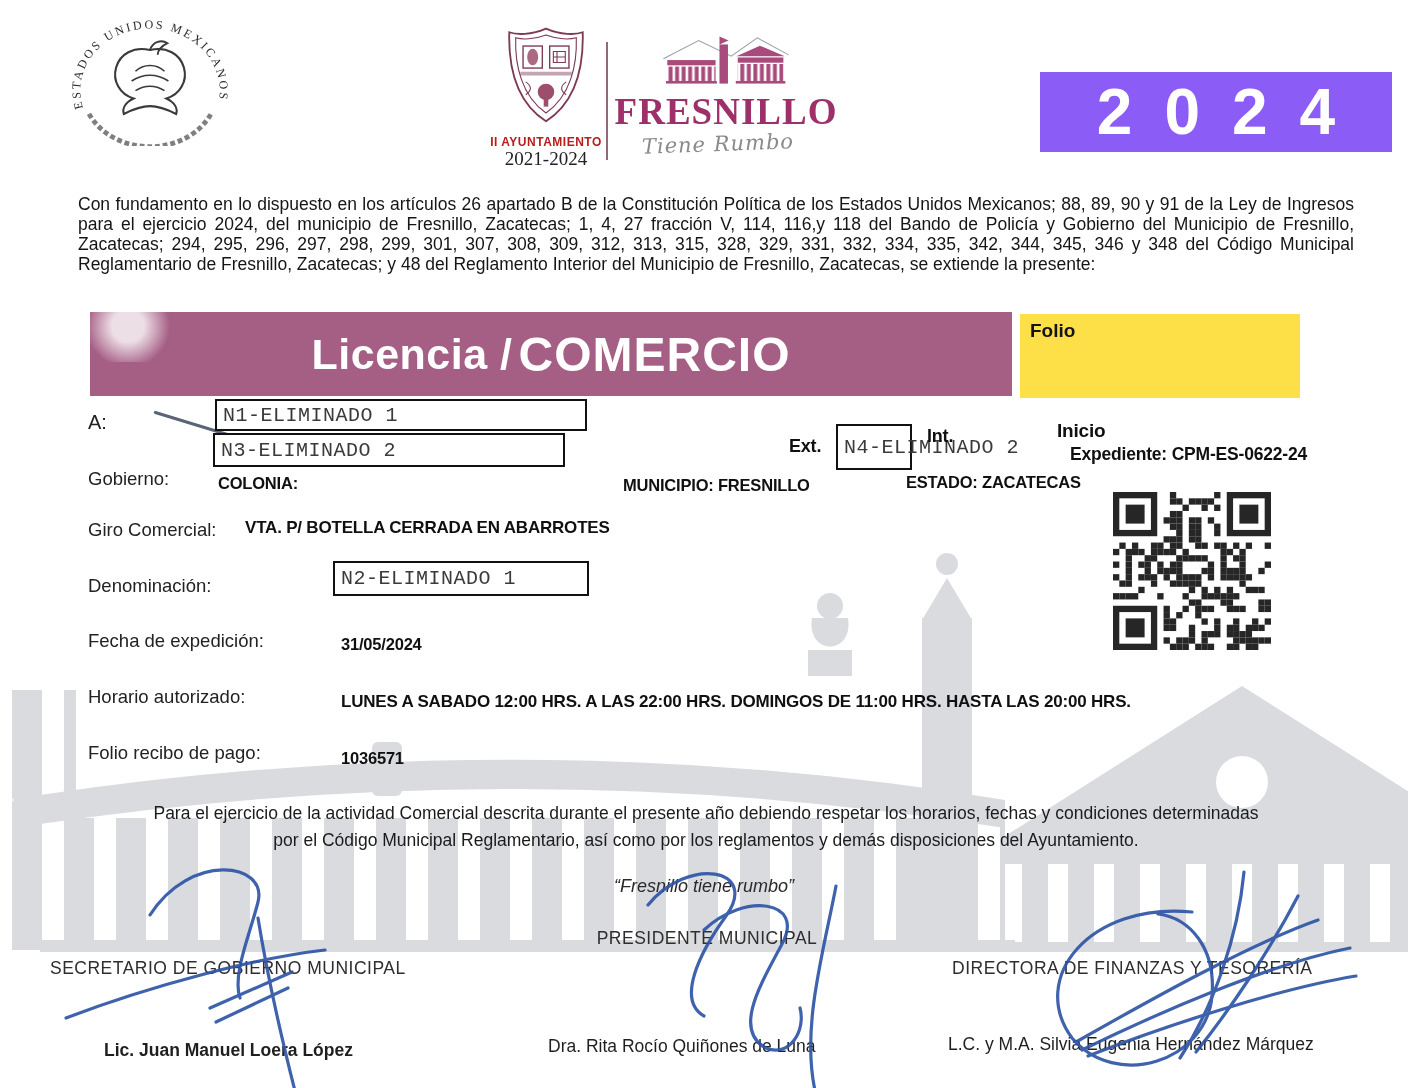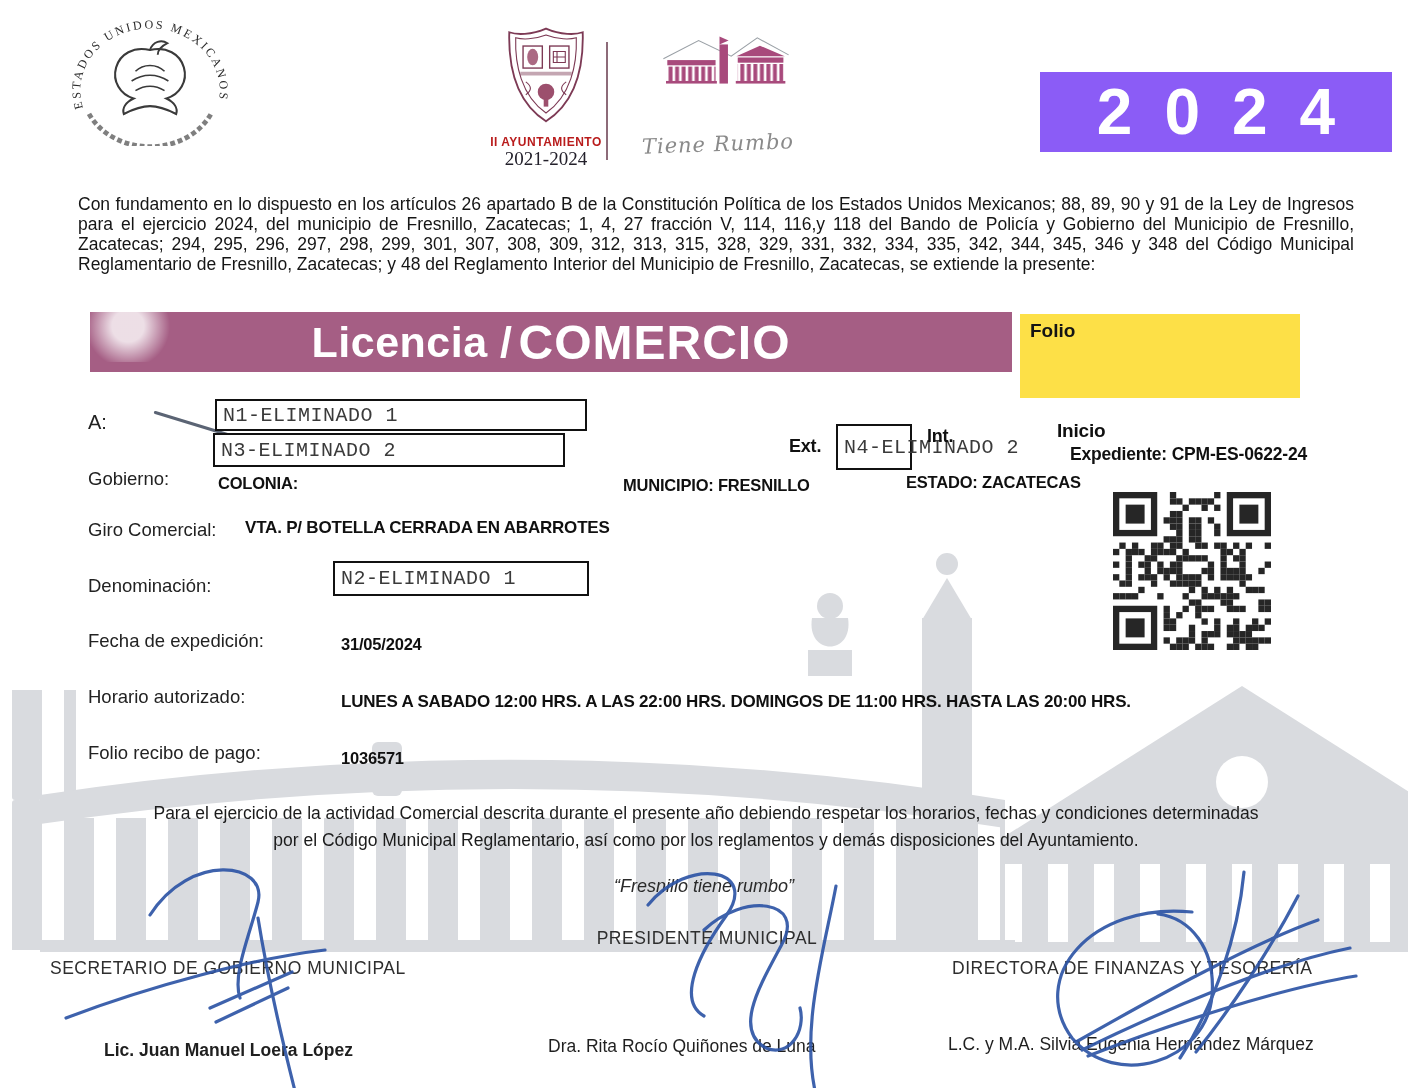--- a/index.html
+++ b/index.html
@@ -24,21 +24,21 @@
   .year-box{left:1040px;top:72px;width:352px;height:80px;background:#8b5cf6;
             display:flex;align-items:center;justify-content:center;}
   .year-box span{color:#fff;font-size:64px;font-weight:800;letter-spacing:32px;text-indent:32px;
                  font-family:"Liberation Sans",sans-serif;}
 
   
   .legal{left:78px;top:182px;width:1276px;font-size:17.5px;line-height:20px;
          text-align:justify;color:#151515;margin-top:12px;}
 
   
-  .banner{left:90px;top:312px;width:922px;height:60px;background:#a55e84;
+  .banner{left:90px;top:312px;width:922px;height:84px;background:#a55e84;
           display:flex;align-items:center;justify-content:center;}
   .banner::before{content:"";position:absolute;left:0;top:0;width:90px;height:50px;
           background:radial-gradient(circle at 38px 14px, rgba(255,255,255,.8) 0 16px, rgba(255,255,255,0) 42px);}
   .banner .lt{color:#fff;font-size:43px;font-weight:600;letter-spacing:.5px;}
   .banner .bd{color:#fff;font-size:48px;font-weight:800;letter-spacing:1px;margin-left:6px;}
   .folio-box{left:1020px;top:314px;width:280px;height:84px;background:#fde047;padding:6px 10px;box-sizing:border-box;}
   .folio-label{font-size:19px;font-weight:700;color:#141414;}
   .folio-row{display:flex;margin-top:4px;font-family:"Liberation Serif",serif;color:#b5464a;}
   .folio-no{font-size:27px;margin-left:58px;text-decoration:underline;}
   .folio-num{font-size:29px;letter-spacing:4px;margin-left:70px;font-weight:700;}
@@ -146,20 +146,21 @@
       <rect x="10" y="50" width="74" height="22" fill="url(#logocols)"></rect>
       <rect x="8" y="72" width="78" height="4"></rect>
       <rect x="90" y="16" width="13" height="60"></rect>
       <path d="M90,16 L90,4 L104,10 Z"></path>
       <polygon points="116,34 152,18 190,34"></polygon>
       <rect x="118" y="36" width="70" height="8"></rect>
       <rect x="118" y="46" width="70" height="26" fill="url(#logocols)"></rect>
       <rect x="115" y="72" width="76" height="4"></rect>
     </g>
   </svg>
+  <div class="abs z2 logo-word">FRESNILLO</div>
   <div class="abs z2 logo-tag">Tiene Rumbo</div>
 
   <div class="abs z2 year-box">
     <span>2024</span>
   </div>
 
   <div class="abs z2 legal">Con fundamento en lo dispuesto en los artículos 26 apartado B de la Constitución Política de los Estados Unidos Mexicanos; 88, 89, 90 y 91 de la Ley de Ingresos para el ejercicio 2024, del municipio de Fresnillo, Zacatecas; 1, 4, 27 fracción V, 114, 116,y 118 del Bando de Policía y Gobierno del Municipio de Fresnillo, Zacatecas; 294, 295, 296, 297, 298, 299, 301, 307, 308, 309, 312, 313, 315, 328, 329, 331, 332, 334, 335, 342, 344, 345, 346 y 348 del Código Municipal Reglamentario de Fresnillo, Zacatecas; y 48 del Reglamento Interior del Municipio de Fresnillo, Zacatecas, se extiende la presente:</div>
 
   <div class="abs z2 banner">
     <span class="lt">Licencia /</span>

